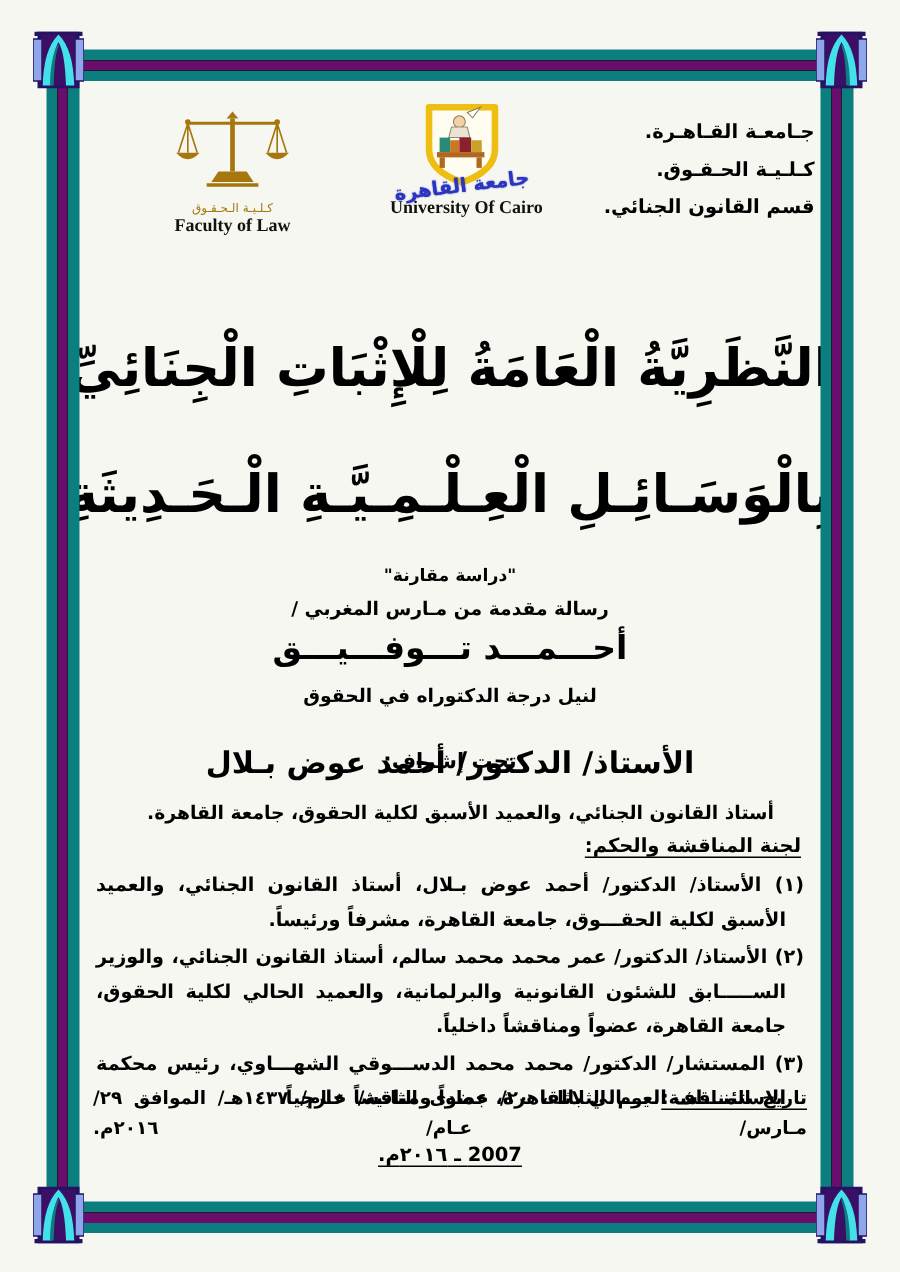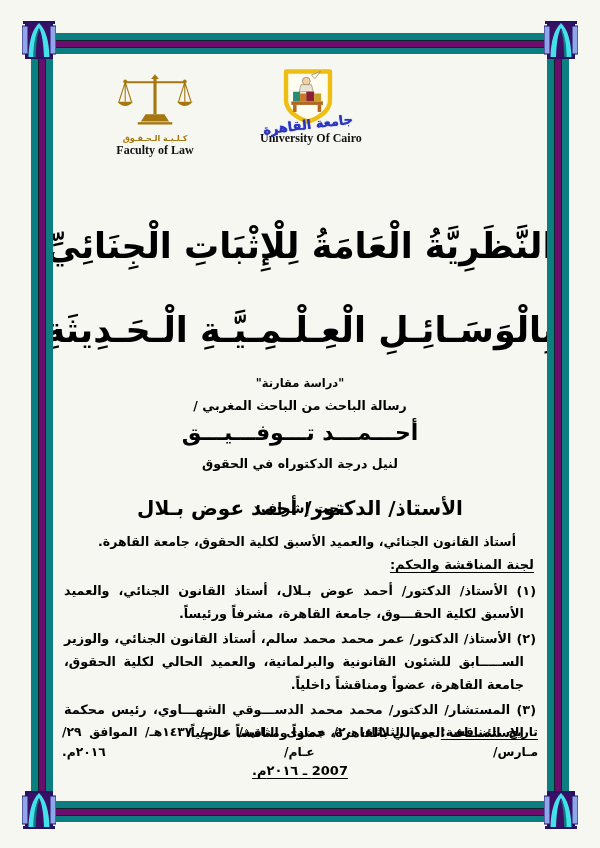--- a/index.html
+++ b/index.html
@@ -42,21 +42,21 @@
 
   
   .hdr-right {
     position:absolute; top:76px; right:57px; width:170px;
     direction:rtl; text-align:right;
     font-weight:bold; font-size:13px; line-height:25px;
   }
   .logo-block { position:absolute; text-align:center; }
   .logo-law { left:103px; top:72px; width:104px; }
   .logo-law .ar-tiny {
-    font-size:8px; font-weight:bold; color:#a5770e; direction:rtl;
+    font-size:8px; font-weight:normal; color:#a5770e; direction:rtl;
     line-height:9px; letter-spacing:1px;
   }
   .logo-law .en-name, .logo-cairo .en-name {
     font-family:"Liberation Serif", serif; font-weight:bold;
     font-size:12px; line-height:14px; color:#111; white-space:nowrap;
   }
   .logo-cairo { left:260px; top:68px; width:96px; }
   .logo-cairo .callig {
     direction:rtl; color:#2a35c0; font-weight:bold; font-size:13px;
     line-height:13px; transform:rotate(-7deg); margin-top:-12px;
@@ -146,20 +146,25 @@
       <rect x="3" y="0" width="28" height="38" fill="#251263"></rect>
       <rect x="1" y="35" width="32" height="3" fill="#251263"></rect>
       <rect x="0" y="5" width="6" height="28" fill="#8ea6ea" stroke="#251263" stroke-width="1"></rect>
       <rect x="28" y="5" width="6" height="28" fill="#8ea6ea" stroke="#251263" stroke-width="1"></rect>
       <rect x="6" y="2" width="22" height="34" fill="#3c0f66"></rect>
       <path d="M17,2 C10,9 7,20 6.5,36 L12,36 C12.5,22 14,12 17,7 C20,12 21.5,22 22,36 L27.5,36 C27,20 24,9 17,2 Z" fill="#43e2ea"></path>
       <path d="M17,8 C13,14 11.5,24 11.3,36 L13.8,36 C14.2,22 15.2,14 17,10 Z" fill="#0c7e80"></path>
     </svg>
   </div>
 
+  <div class="hdr-right">
+    <div>جـامعـة القـاهـرة.</div>
+    <div>كـلـيـة الحـقـوق.</div>
+    <div>قسم القانون الجنائي.</div>
+  </div>
 
   <div class="logo-block logo-law">
     <svg viewBox="0 0 100 74" width="90" height="58">
       <g stroke="#a5770e" fill="none" stroke-width="2.6" stroke-linecap="round">
         <path d="M12,13 H88"></path>
       </g>
       <path d="M50,3 l5,6 h-10 z" fill="#a5770e"></path>
       <rect x="48" y="9" width="4" height="45" fill="#a5770e"></rect>
       <path d="M38,54 h24 l6,9 h-36 z" fill="#a5770e"></path>
       <rect x="28" y="64" width="44" height="3" fill="#a5770e"></rect>
@@ -191,21 +196,21 @@
       <rect x="43" y="42" width="4" height="8" fill="#b06820"></rect>
     </svg>
     <div class="callig">جامعة القاهرة</div>
     <div class="en-name">University Of Cairo</div>
   </div>
 
   <div class="center-line title-line t1">النَّظَرِيَّةُ الْعَامَةُ لِلْإِثْبَاتِ الْجِنَائِيِّ</div>
   <div class="center-line title-line t2">بِالْوَسَـائِـلِ الْعِـلْـمِـيَّـةِ الْـحَـدِيثَةِ</div>
 
   <div class="center-line study">"دراسة مقارنة"</div>
-  <div class="center-line submitted">رسالة الباحث من الباحث المغربي /</div>
+  <div class="center-line submitted">رسالة مقدمة من مـارس المغربي /</div>
   <div class="center-line author">أحـــمـــد تـــوفـــيـــق</div>
   <div class="center-line degree">لنيل درجة الدكتوراه في الحقوق</div>
   <div class="center-line supervision">تحت إشراف:</div>
   <div class="center-line supname">الأستاذ/ الدكتور/ أحمد عوض بـلال</div>
   <div class="center-line suptitle">أستاذ القانون الجنائي، والعميد الأسبق لكلية الحقوق، جامعة القاهرة.</div>
 
   <div class="cheading">
     <span class="ul">لجنة المناقشة والحكم:</span>
   </div>
   <div class="committee-list">

